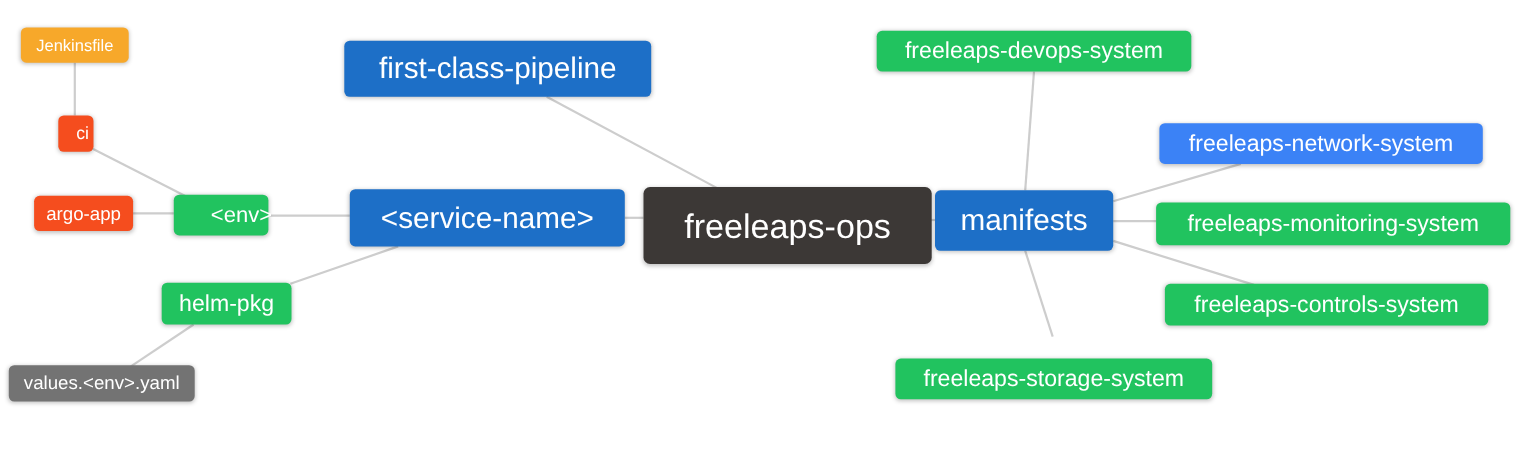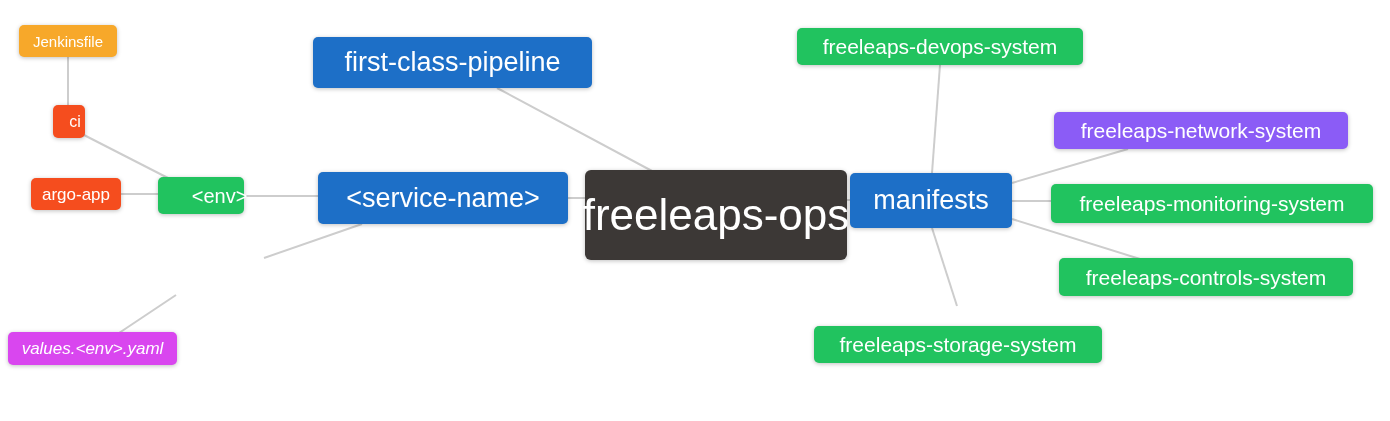--- a/index.html
+++ b/index.html
@@ -31,21 +31,21 @@
   }
   
   .pos-jenkinsfile          { left: 19px;   top: 25px;  width: 98px;  height: 32px; font-size: 15px; }
   .pos-ci                   { left: 53px;   top: 105px; width: 32px;  height: 33px; font-size: 16px; }
   .pos-argo-app             { left: 31px;   top: 178px; width: 90px;  height: 32px; font-size: 17px; }
   .pos-env                  { left: 158px;  top: 177px; width: 86px;  height: 37px; font-size: 20px; }
   .pos-helm-pkg             { left: 147px;  top: 257px; width: 118px; height: 38px; font-size: 21px; }
   .pos-values-env-yaml      { left: 8px;    top: 332px; width: 169px; height: 33px; font-size: 17px; }
   .pos-first-class-pipeline { left: 313px;  top: 37px;  width: 279px; height: 51px; font-size: 27px; }
   .pos-service-name         { left: 318px;  top: 172px; width: 250px; height: 52px; font-size: 27px; }
-  .pos-freeleaps-ops        { left: 585px;  top: 170px; width: 262px; height: 90px; font-size: 44px; border-radius: 6px; }
+  .pos-freeleaps-ops        { left: 585px;  top: 170px; width: 262px; height: 70px; font-size: 31px; border-radius: 6px; }
   .pos-manifests            { left: 850px;  top: 173px; width: 162px; height: 55px; font-size: 27px; }
   .pos-devops-system        { left: 797px;  top: 28px;  width: 286px; height: 37px; font-size: 21px; }
   .pos-network-system       { left: 1054px; top: 112px; width: 294px; height: 37px; font-size: 21px; }
   .pos-monitoring-system    { left: 1051px; top: 184px; width: 322px; height: 39px; font-size: 21px; }
   .pos-controls-system      { left: 1059px; top: 258px; width: 294px; height: 38px; font-size: 21px; }
   .pos-storage-system       { left: 814px;  top: 306px; width: 288px; height: 37px; font-size: 21px; margin-top: 20px; }
 </style>
 </head>
 <body>
 
@@ -65,24 +65,25 @@
     <line stroke-width="2" x1="1012" y1="183" x2="1128" y2="149" stroke="#cdcdcd"></line>
     <line stroke-width="2" x1="1012" y1="201" x2="1051" y2="201" stroke="#cdcdcd"></line>
     <line stroke-width="2" x1="1012" y1="219" x2="1140" y2="259" stroke="#cdcdcd"></line>
     <line stroke-width="2" x1="932" y1="228" x2="957" y2="306" stroke="#cdcdcd"></line>
   </svg>
 
   <div class="node pos-jenkinsfile" style="background-color: rgb(247, 168, 42);">Jenkinsfile</div>
   <div class="node pos-ci" style="background-color: rgb(245, 77, 30); padding-left: 12px;">ci</div>
   <div class="node pos-argo-app" style="background-color: rgb(245, 77, 30);">argo-app</div>
   <div class="node pos-env" style="background-color: rgb(33, 195, 95); padding-left: 37px;">&lt;env&gt;</div>
-  <div class="node pos-values-env-yaml" style="background-color: #d946ef; font-style: italic;">values.&lt;env&gt;.yaml</div>
+  <div class="node pos-helm-pkg" style="background-color: rgb(33, 195, 95);">helm-pkg</div>
+  <div class="node pos-values-env-yaml" style="background-color: #737373;">values.&lt;env&gt;.yaml</div>
   <div class="node pos-first-class-pipeline" style="background-color: rgb(29, 111, 199); text-align: center;">first-class-pipeline</div>
   <div class="node pos-service-name" style="background-color: rgb(29, 111, 199);">&lt;service-name&gt;</div>
   <div class="node pos-freeleaps-ops" style="background-color: rgb(60, 56, 54);">freeleaps-ops</div>
   <div class="node pos-manifests" style="background-color: rgb(29, 111, 199);">manifests</div>
   <div class="node pos-devops-system" style="background-color: rgb(33, 195, 95);">freeleaps-devops-system</div>
-  <div class="node pos-network-system" style="background-color: #8b5cf6; text-align: right;">freeleaps-network-system</div>
+  <div class="node pos-network-system" style="background-color: #3b82f6; text-align: right;">freeleaps-network-system</div>
   <div class="node pos-monitoring-system" style="background-color: rgb(33, 195, 95);">freeleaps-monitoring-system</div>
   <div class="node pos-controls-system" style="background-color: rgb(33, 195, 95);">freeleaps-controls-system</div>
   <div class="node pos-storage-system" style="background-color: rgb(33, 195, 95);">freeleaps-storage-system</div>
 
 </div>
 
 </body></html>

